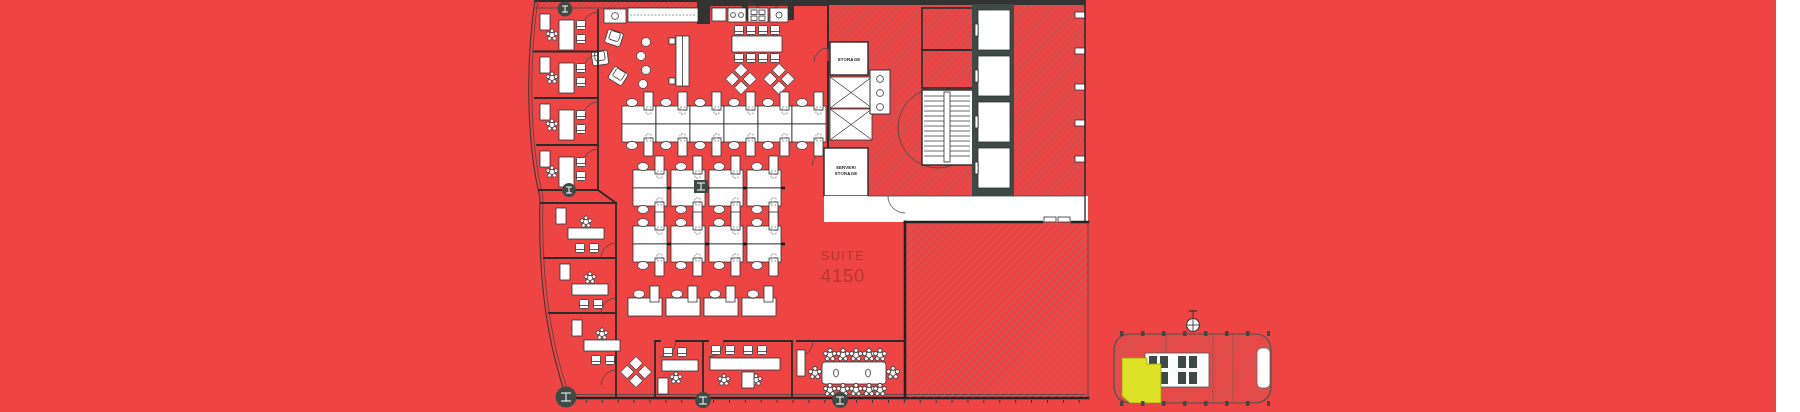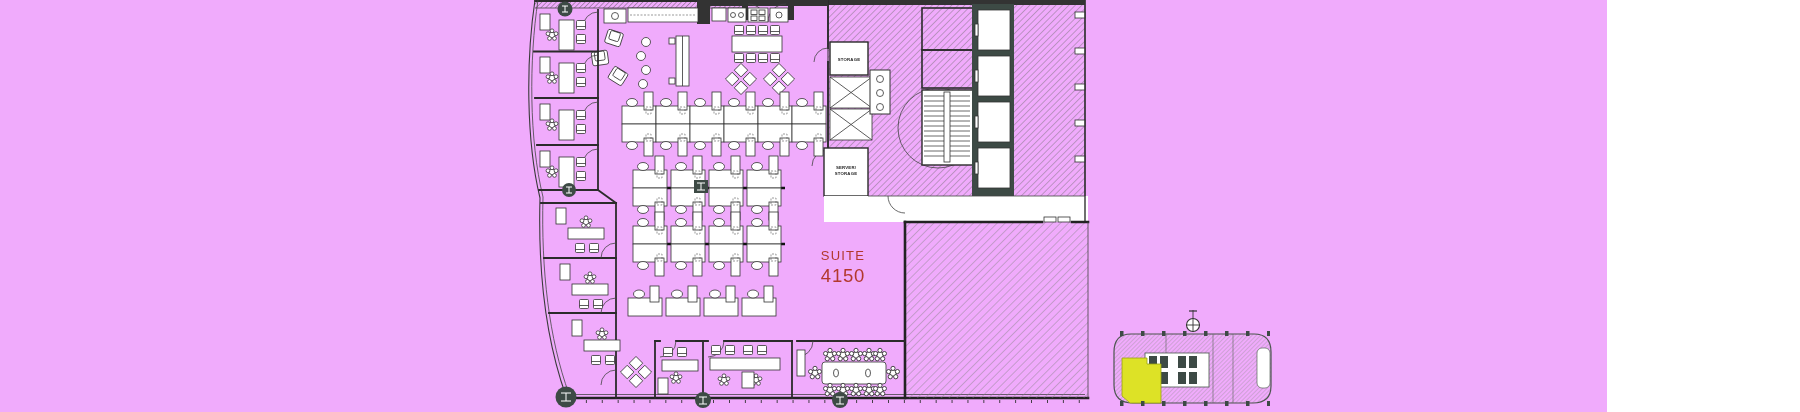--- a/index.html
+++ b/index.html
@@ -1,16 +1,16 @@
 <!DOCTYPE html>
 <html><head>
 <meta charset="utf-8">
 <style>
   html,body{margin:0;padding:0;background:#fff;}
-  #stage{position:relative;width:1607px;height:412px;background:#f0abfc;overflow:hidden;}
+  #stage{position:relative;width:1776px;height:412px;background:#ef4444;overflow:hidden;}
   svg{display:block;}
   text{font-family:"Liberation Sans",sans-serif;}
   .fw{fill:#fff;stroke:#333;stroke-width:.8;}
   .fn{fill:none;stroke:#333;stroke-width:.8;}
   .thin{fill:none;stroke:#444;stroke-width:.8;}
   .wall{stroke:#2b2b2b;stroke-width:1.8;fill:none;stroke-linecap:square;}
   .wall2{stroke:#222;stroke-width:2.6;fill:none;stroke-linecap:square;}
   .glass{fill:none;stroke:#3a3a3a;stroke-width:1.1;}
   .spine{stroke:#111;stroke-width:2.4;}
   .dash{fill:none;stroke:#555;stroke-width:.6;stroke-dasharray:2,1.5;}

